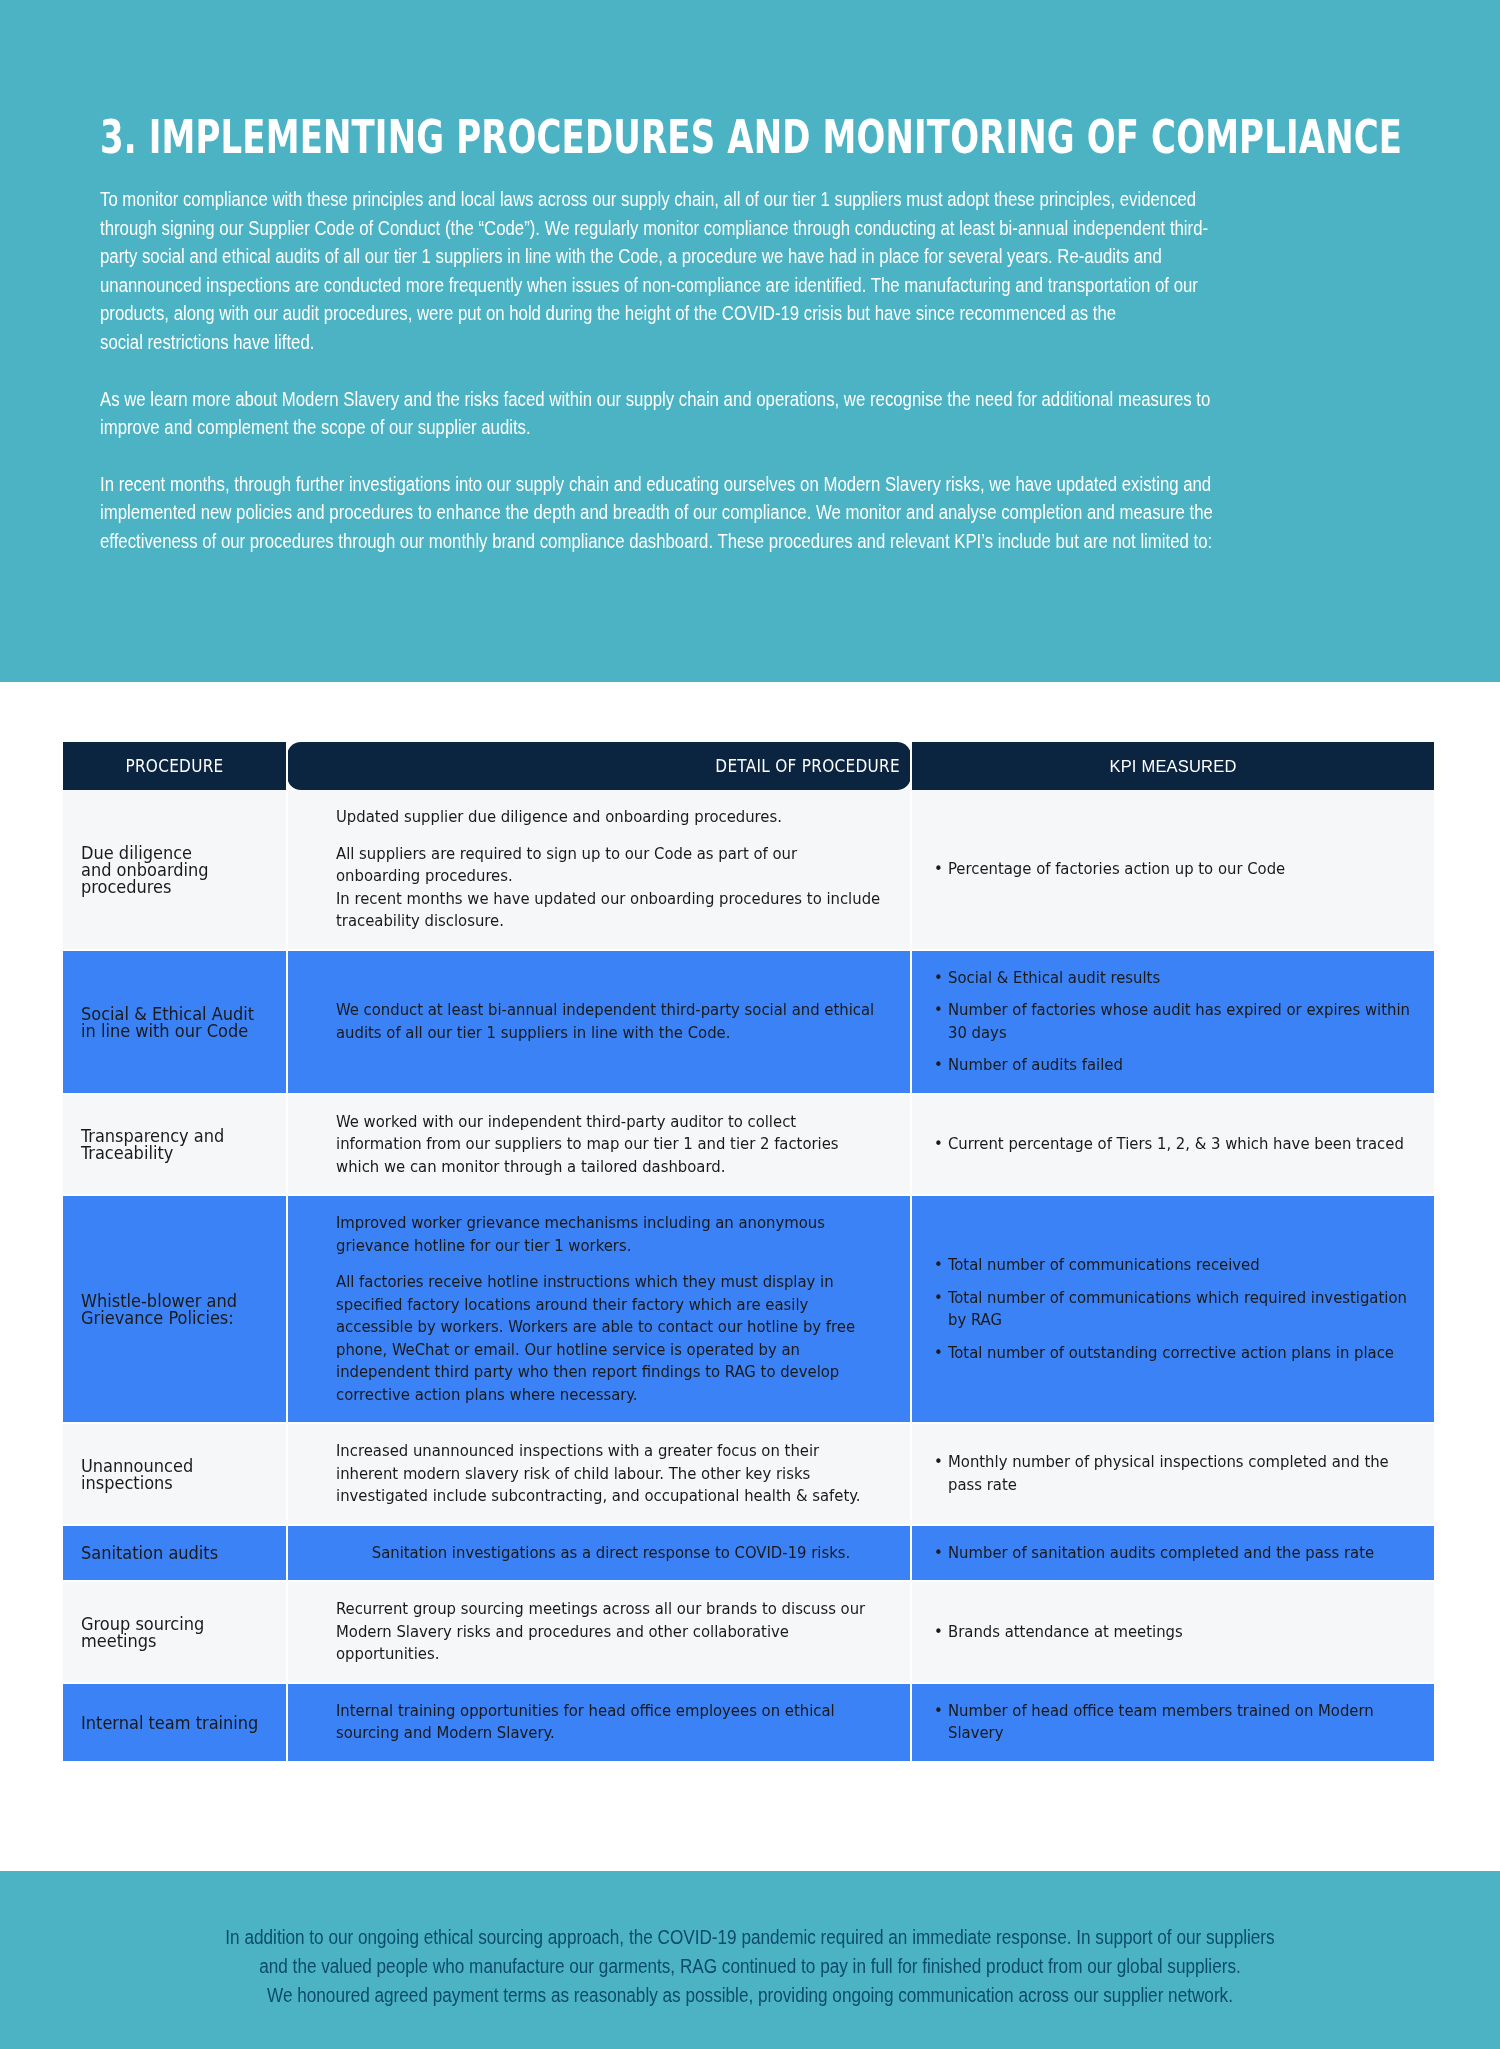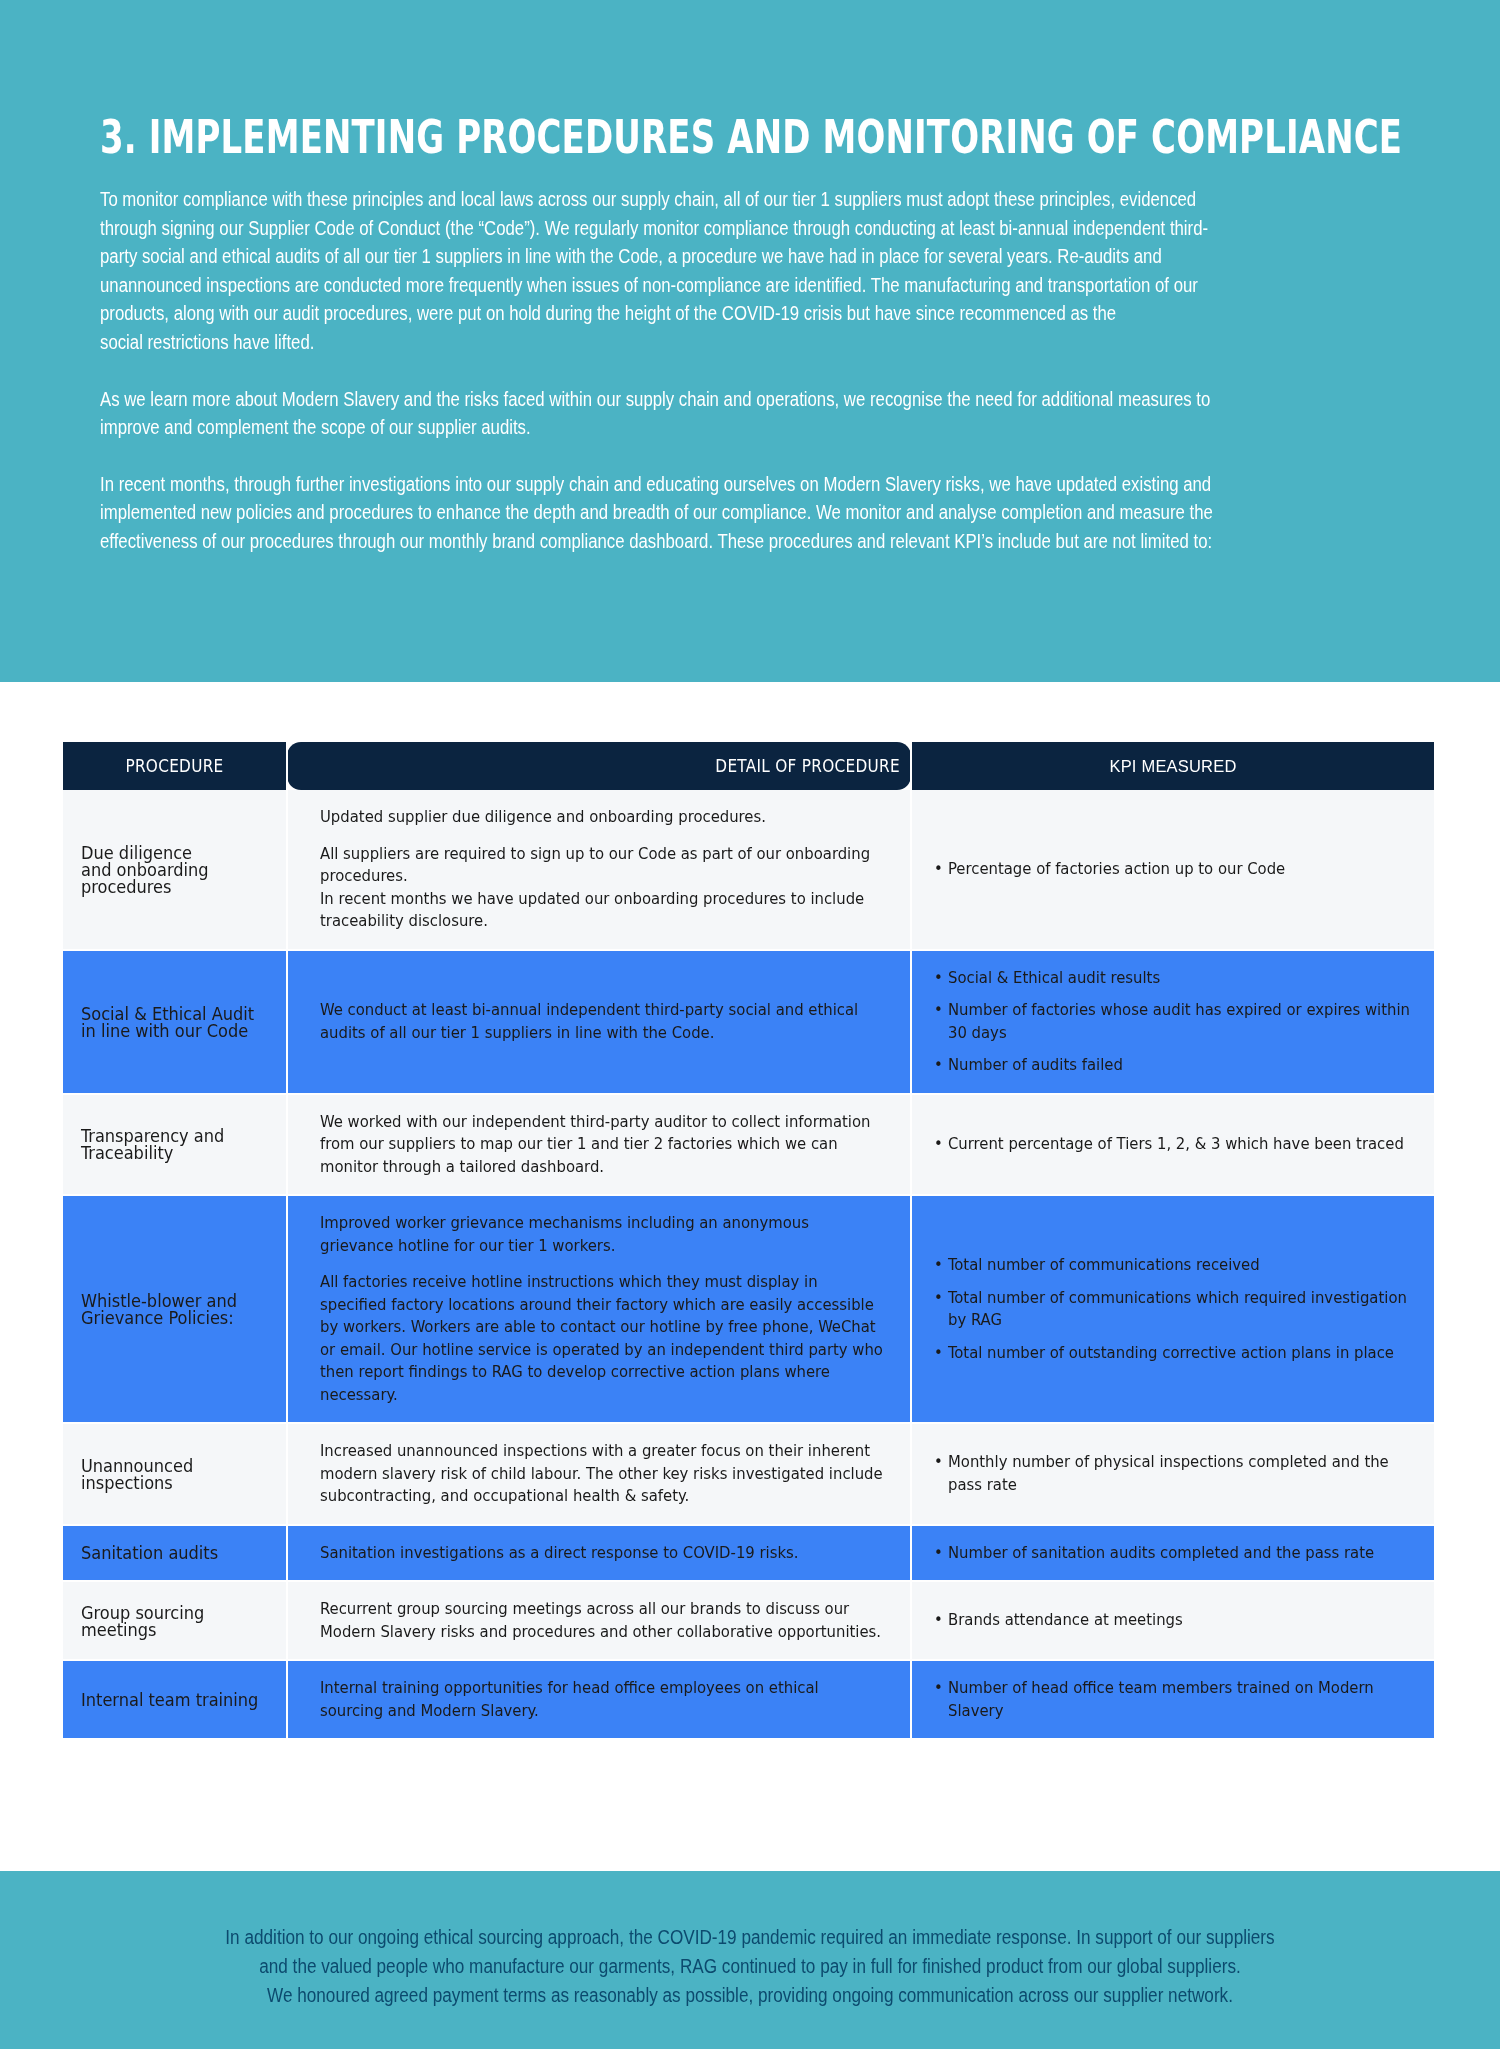--- a/index.html
+++ b/index.html
@@ -127,22 +127,22 @@
     padding-left: 18px;
     padding-right: 8px;
   }
   td.col-detail {
     font-family: "Liberation Sans Narrow", "DejaVu Sans Condensed", "Liberation Sans", sans-serif;
     font-size: 16.5px;
     line-height: 22.5px;
     padding-left: 32px;
     padding-right: 24px;
   }
-  td.col-detail.centered { }
-  td.col-detail p { margin: 0 0 14px 0; }
+  td.col-detail.centered { text-align: center; }
+  td.col-detail p { margin: 0 0 14px 16px; }
   td.col-detail p:last-child { margin-bottom: 0; }
 
   td.col-kpi {
     font-family: "Liberation Sans Narrow", "DejaVu Sans Condensed", "Liberation Sans", sans-serif;
     font-size: 16.5px;
     line-height: 22.5px;
     padding-left: 22px;
     padding-right: 20px;
   }
   ul.kpi-list {

